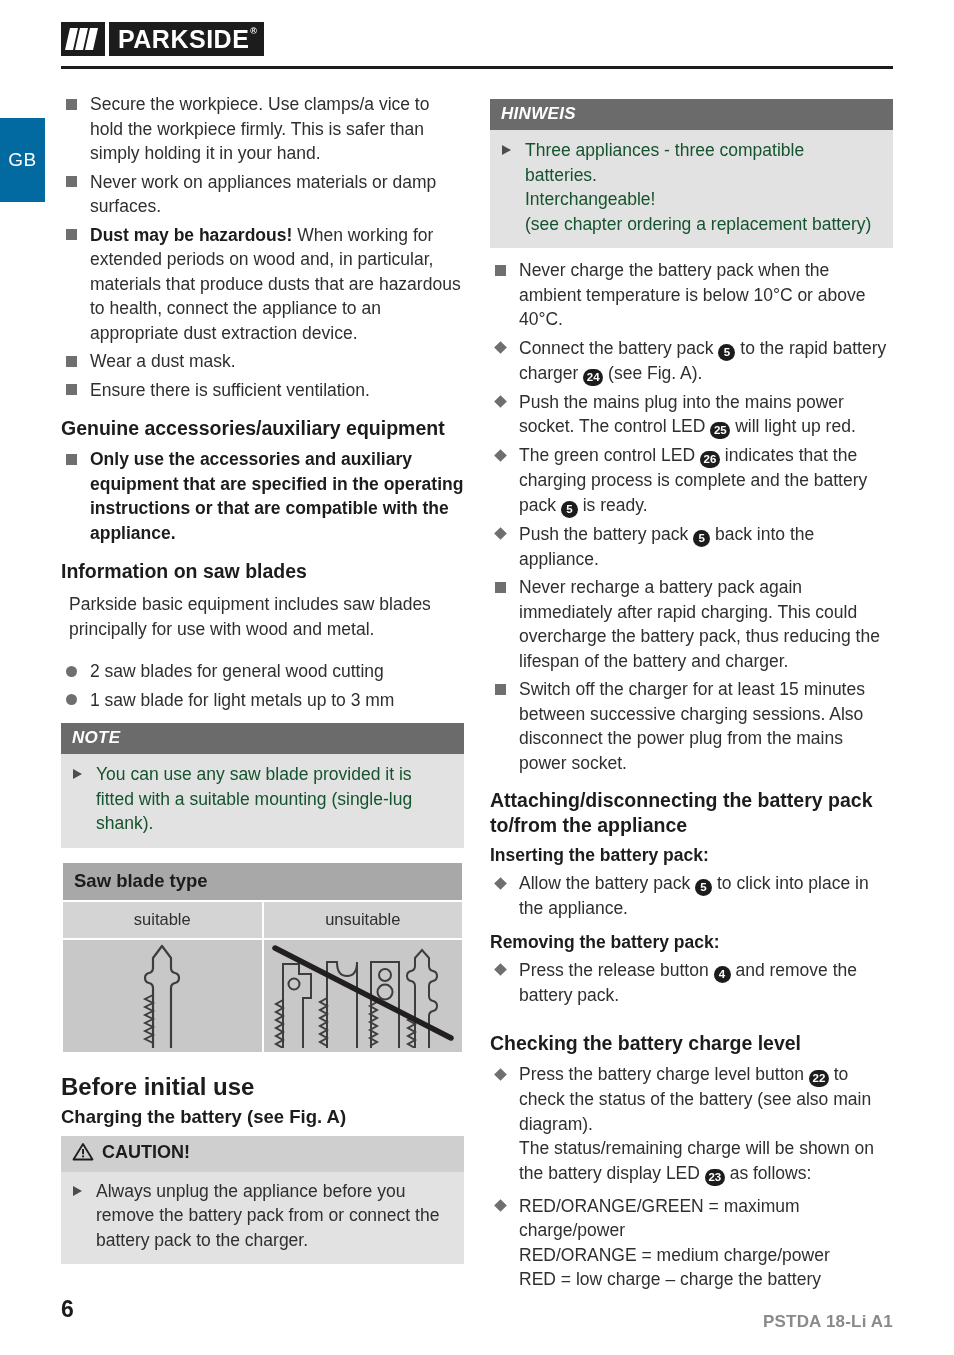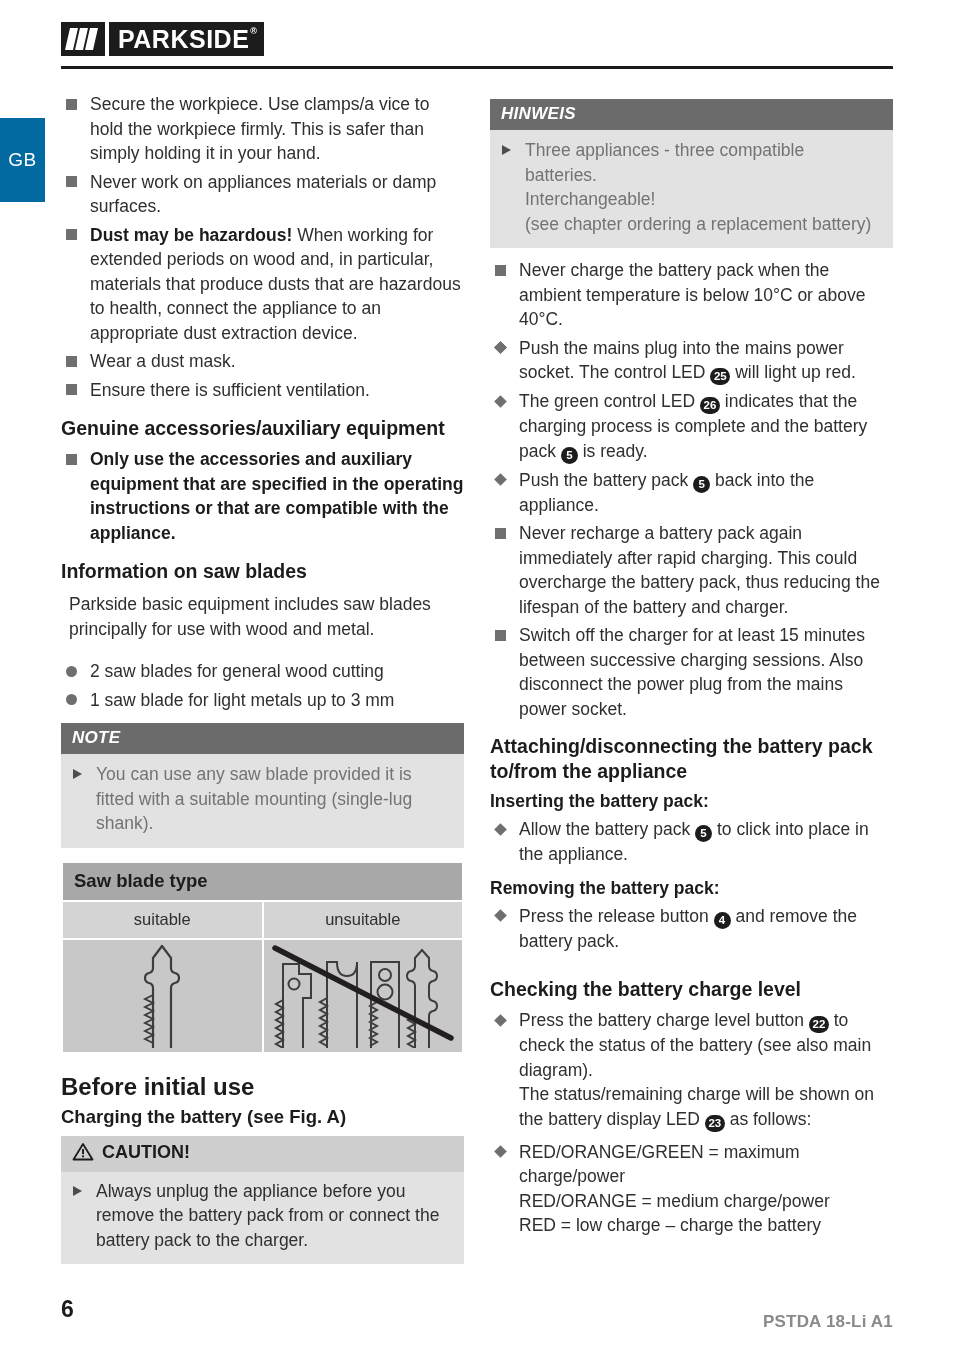--- a/index.html
+++ b/index.html
@@ -51,21 +51,21 @@
   h2.sec{font-size:19.5px;line-height:25px;font-weight:bold;color:#1c1c1c;
     margin:14px 0 6px 0;}
   h2.sec.tight{margin-top:20px;}
   h3.sub{font-size:17.5px;line-height:23px;font-weight:bold;color:#1c1c1c;margin:6px 0 4px 0;}
 
   
   .notebox{margin:11px 0 0 0;width:403px;}
   .notebox .nb-head{background:#6b6b6b;color:#ffffff;font-weight:bold;font-style:italic;
     font-size:17px;padding:5px 0 6px 11px;letter-spacing:0.3px;}
   .notebox .nb-body{background:#e2e2e2;padding:8px 12px 12px 0;}
-  .notebox .nb-body ul li{color:#737373;padding-left:35px;margin-bottom:0;}
+  .notebox .nb-body ul li{color:#14532d;padding-left:35px;margin-bottom:0;}
   .notebox .nb-body ul li .mk{left:12px;top:7px;}
 
   .cautionbox{margin:8px 0 0 0;width:403px;}
   .cautionbox .cb-head{background:#cfcfcf;color:#1c1c1c;font-weight:bold;font-size:18px;
     padding:6px 0 6px 11px;display:flex;align-items:flex-start;gap:8px;}
   .cautionbox .cb-body{background:#e2e2e2;padding:7px 12px 12px 0;}
   .cautionbox .cb-body ul li{color:#2f2f2f;padding-left:35px;margin-bottom:0;}
   .cautionbox .cb-body ul li .mk{left:12px;top:7px;}
   .warn-tri{display:inline-block;}
 
@@ -291,21 +291,21 @@
         </ul>
       </div>
     </div>
 
     <ul class="bullet-list" style="margin-top:10px" id="charging-list">
         <li><span class="mk">
             <span class="mk-square"></span>
           </span><span>Never charge the battery pack when the ambient temperature is below 10°C or above 40°C.</span></li>
         <li><span class="mk">
             <span class="mk-diamond"></span>
-          </span></li>
+          </span><span>Connect the battery pack <span class="num">5</span> to the rapid battery charger <span class="num wide">24</span> (see Fig. A).</span></li>
         <li><span class="mk">
             <span class="mk-diamond"></span>
           </span><span>Push the mains plug into the mains power socket. The control LED <span class="num wide">25</span> will light up red.</span></li>
         <li><span class="mk">
             <span class="mk-diamond"></span>
           </span><span>The green control LED <span class="num wide">26</span> indicates that the charging process is complete and the battery pack <span class="num">5</span> is ready.</span></li>
         <li><span class="mk">
             <span class="mk-diamond"></span>
           </span><span>Push the battery pack <span class="num">5</span> back into the appliance.</span></li>
         <li><span class="mk">

